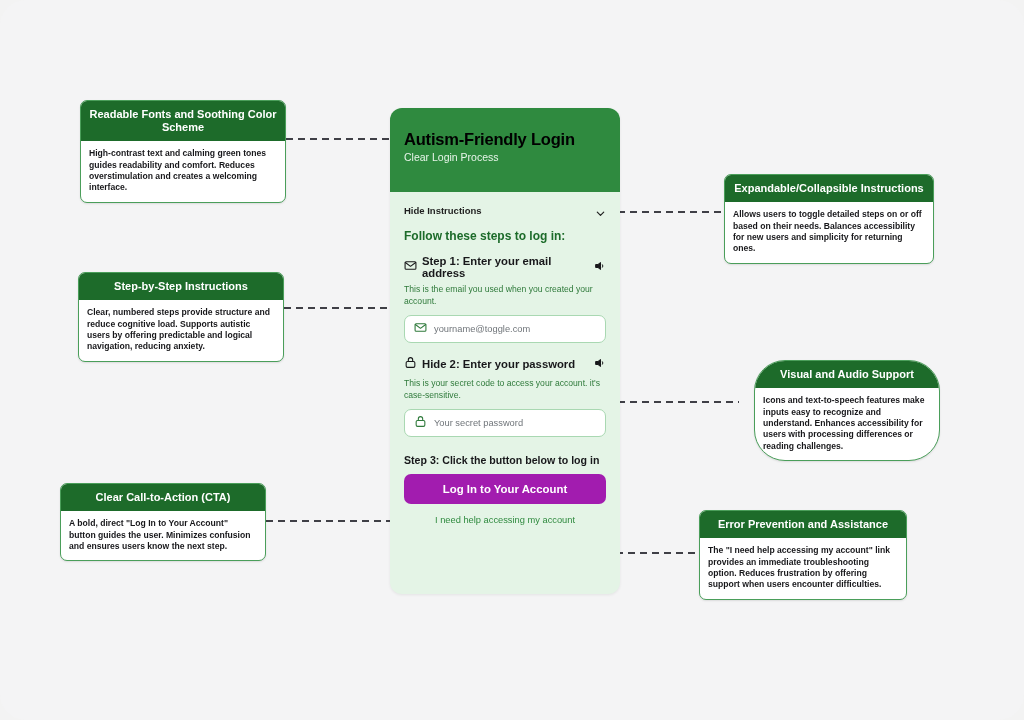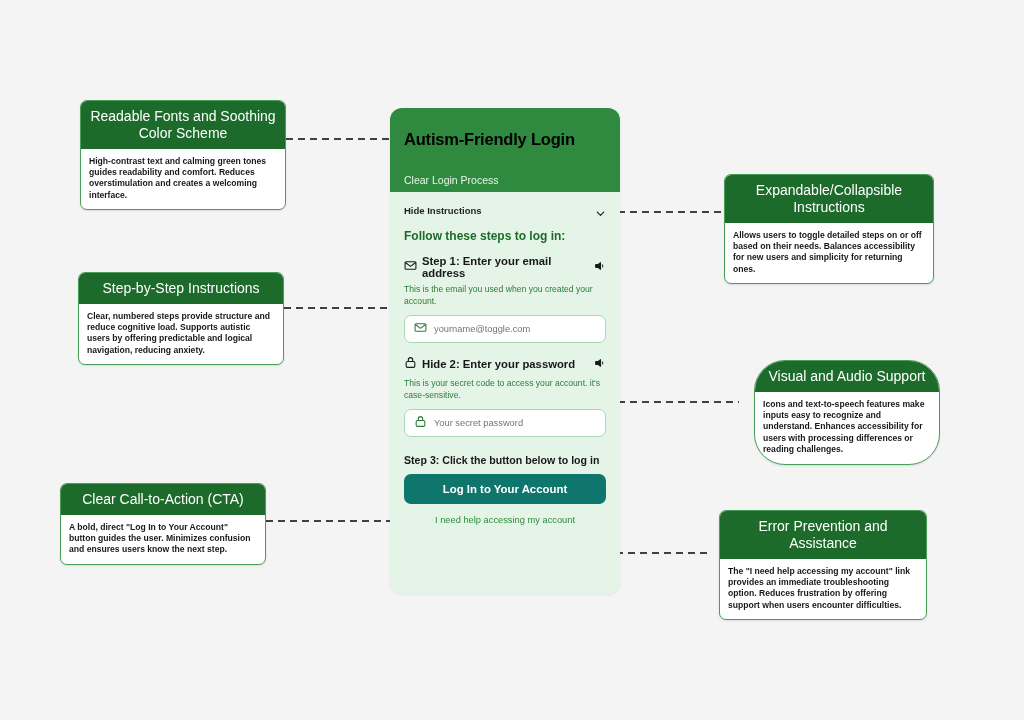--- a/index.html
+++ b/index.html
@@ -38,21 +38,21 @@
   #panel-header .title {
     color: #000000;
     font-size: 16.5px;
     font-weight: bold;
     letter-spacing: -.2px;
     line-height: 1.1;
   }
   #panel-header .subtitle {
     color: #e8f5ea;
     font-size: 10.5px;
-    margin-top: 26px;
+    margin-top: 3px;
   }
   #panel-body { padding: 10px 14px 0 14px; }
 
   .toggle-row {
     display: flex; align-items: center; justify-content: space-between;
     padding: 3px 0 2px 0;
   }
   .toggle-row .toggle-label {
     font-size: 9.5px; font-weight: bold; color: #1f1f1f;
   }
@@ -91,21 +91,21 @@
     padding: 0 9px;
   }
   .input-box .ph { font-size: 9.3px; color: #70757a; }
 
   .step3-label {
     font-size: 10.6px; font-weight: bold; color: #18181b;
     margin-top: 17px;
   }
   #login-button {
     margin-top: 8px;
-    background: #0f766e;
+    background: #a21caf;
     border: none; border-radius: 7px;
     width: 100%; height: 30px;
     color: #ffffff; font-size: 11.4px; font-weight: bold;
     font-family: "Liberation Sans", sans-serif;
     cursor: pointer;
   }
   #help-link {
     display: block; text-align: center;
     margin-top: 11px;
     font-size: 9.3px; color: #2f8a3f;
@@ -117,38 +117,38 @@
     position: absolute;
     background: #ffffff;
     border: 1px solid #4a9e5a;
     border-radius: 7px;
     overflow: hidden;
     box-shadow: 0 1px 2px rgba(0,0,0,.10);
   }
   .callout .co-head {
     background: #1d6b2a;
     color: #ffffff;
-    font-size: 14px; font-weight: normal;
+    font-size: 11px; font-weight: bold;
     text-align: center;
     padding: 7px 8px;
     line-height: 1.2;
   }
   .callout .co-body {
     padding: 7px 8px 8px 8px;
     font-size: 8.6px; font-weight: bold;
     color: #18181b;
     line-height: 1.32;
   }
 
   #co-fonts        { left: 80px;  top: 100px; width: 206px; }
   #co-steps        { left: 78px;  top: 272px; width: 206px; }
   #co-cta          { left: 60px;  top: 483px; width: 206px; }
   #co-expand       { left: 724px; top: 174px; width: 210px; }
   #co-visual       { left: 754px; top: 360px; width: 186px; border-radius: 31px; }
-  #co-error        { left: 719px; top: 510px; width: 208px; }
+  #co-error        { left: 699px; top: 510px; width: 208px; }
 </style>
 </head>
 <body>
 
 <div id="canvas">
 
   <svg id="wires" viewBox="0 0 1024 720">
     <g stroke="#3f3f46" stroke-width="2" stroke-dasharray="7 5" fill="none">
       <path d="M286 139 H 392"></path>
       <path d="M284 308 H 392"></path>

